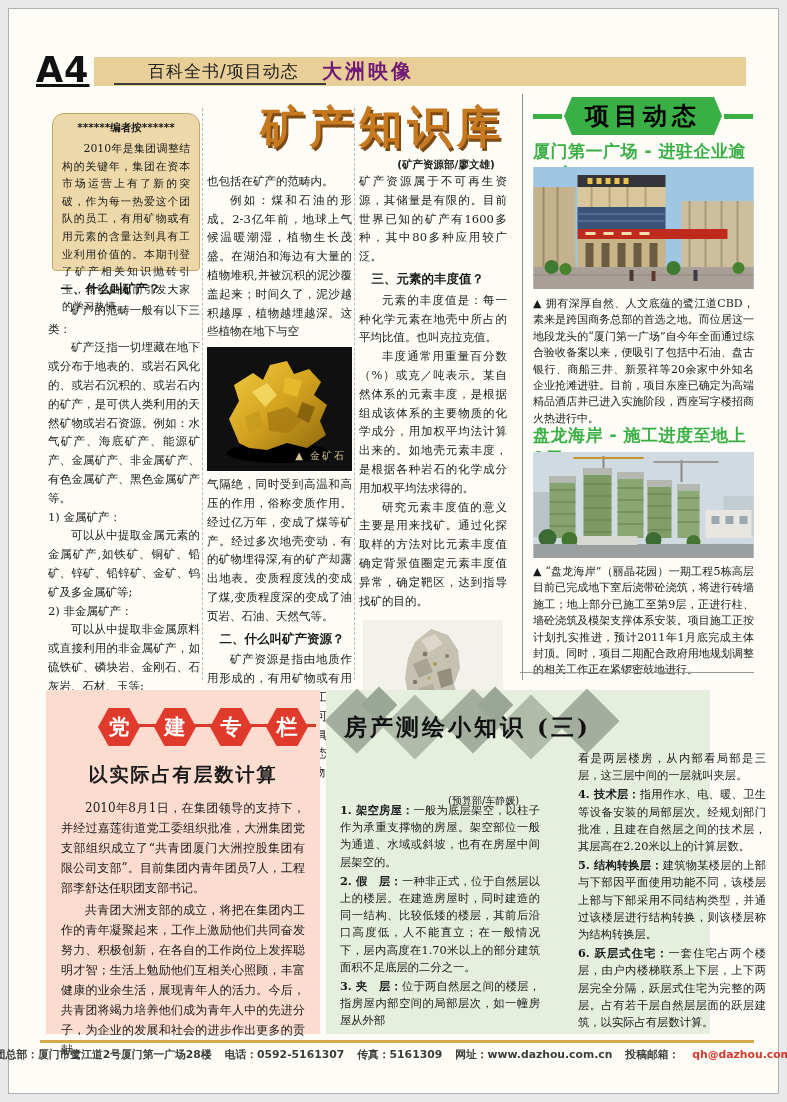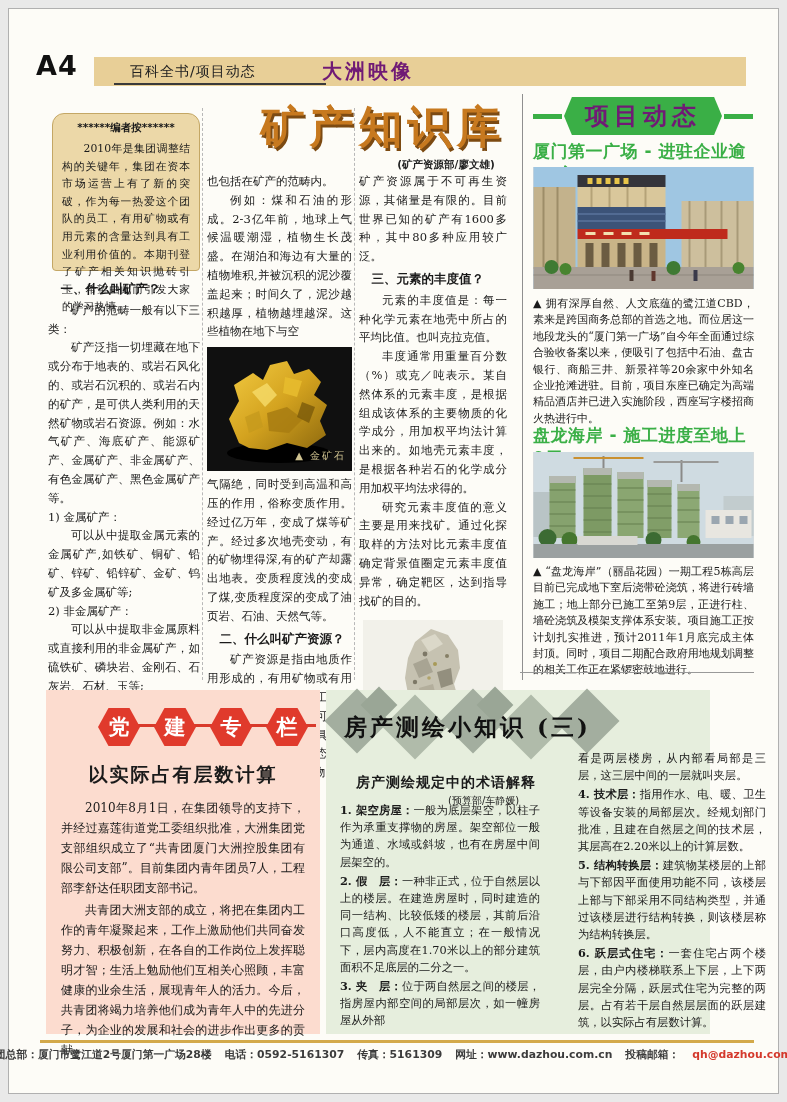--- a/index.html
+++ b/index.html
@@ -2,23 +2,23 @@
 <html><head>
 <meta charset="utf-8">
 <style>
   html,body{margin:0;padding:0;}
   body{width:787px;height:1102px;overflow:hidden;background:#e9e9e9;
        font-family:"DejaVu Sans","Liberation Sans",sans-serif;color:#1a1a1a;}
   .page{position:relative;width:787px;height:1102px;}
   .frame{position:absolute;inset:8px;background:#fdfcf7;border:1px solid #b0b0b0;}
   .abs{position:absolute;}
   
-  .a4{left:36px;top:50px;font-size:27px;font-weight:bold;color:#111;letter-spacing:1px;}
+  .a4{left:36px;top:50px;font-size:35px;font-weight:bold;color:#111;letter-spacing:1px;text-decoration:underline;}
   .hbar{left:94px;top:57px;width:652px;height:29px;background:#e8cf97;}
-  .hsection{position:absolute;left:36px;top:0;height:46px;line-height:29px;font-size:14px;color:#222;letter-spacing:1px;}
+  .hsection{position:absolute;left:54px;top:0;height:46px;line-height:29px;font-size:17px;color:#222;letter-spacing:1px;}
   .hunderline{position:absolute;left:20px;top:26px;width:212px;height:2px;background:#3a3a3a;}
   .hbrand{position:absolute;left:228px;top:0;height:29px;line-height:29px;font-size:20px;font-weight:bold;color:#701a75;letter-spacing:3px;font-family:"DejaVu Serif","Liberation Serif",serif;}
   
   .atitle{left:238px;top:98px;width:290px;text-align:center;font-size:44px;font-weight:bold;color:#c7791f;letter-spacing:5px;text-shadow:2px 3px 0 #7c4a12;}
   .abyline{left:368px;top:158px;width:156px;text-align:center;font-size:10.5px;font-weight:bold;color:#222;}
   
   .edbox{left:52px;top:113px;width:148px;height:158px;background:#ecd8a8;border:1px solid #c4a765;border-radius:12px 12px 4px 4px;box-sizing:border-box;padding:7px 9px;}
   .edtitle{text-align:center;font-size:10.5px;font-weight:bold;margin:0 0 5px;}
   .edbody{font-size:10.8px;line-height:17.6px;text-align:justify;text-indent:2em;margin:0;font-family:"DejaVu Serif","Liberation Serif",serif;}
   
@@ -32,21 +32,21 @@
   .vsep-d{border-left:1px dashed #b8b8b8;width:0;}
   .vsep-s{border-left:1px solid #8f8f8f;width:0;}
   
   .fig-gold{position:relative;width:145px;height:124px;margin:6px 0 4px;}
   .fig-gold .cap{position:absolute;right:6px;bottom:5px;font-size:10px;color:#cfc290;letter-spacing:2px;}
   .fig-rock{width:140px;margin:10px auto 0;text-align:center;}
   .fig-rock .cap{font-size:10px;color:#333;letter-spacing:3px;font-style:italic;padding-top:3px;}
   
   .badge-row{left:533px;top:96px;width:220px;height:40px;display:flex;align-items:center;}
   .badge-line{height:5px;background:#3aaf46;flex:1;}
-  .badge{width:158px;height:38px;margin:0 2px;background:#3aaf46;color:#701a75;font-size:24px;font-weight:bold;letter-spacing:5px;text-align:center;line-height:38px;clip-path:polygon(5% 0,95% 0,100% 50%,95% 100%,5% 100%,0 50%);}
+  .badge{width:158px;height:38px;margin:0 2px;background:#3aaf46;color:#000000;font-size:24px;font-weight:bold;letter-spacing:5px;text-align:center;line-height:38px;clip-path:polygon(5% 0,95% 0,100% 50%,95% 100%,5% 100%,0 50%);}
   .headline{left:533px;width:221px;font-size:17px;font-weight:bold;color:#3aaf46;letter-spacing:0.5px;font-family:"DejaVu Sans","Liberation Sans",sans-serif;}
   .newsbody{left:533px;width:221px;font-size:11px;line-height:16.4px;text-align:justify;font-family:"DejaVu Serif","Liberation Serif",serif;}
   .photo{left:533px;width:221px;background:#ddd;}
   .hr-right{left:520px;top:672px;width:234px;height:1px;background:#999;}
   
   .party{left:46px;top:690px;width:274px;height:344px;background:#fcdccf;}
   .hexrow{position:absolute;left:52px;top:16px;right:0;height:40px;}
   .hexline{position:absolute;left:18px;right:4px;top:18px;height:3px;background:#d93a2b;}
   .hex{position:absolute;top:2px;width:42px;height:38px;background:#e03a2c;color:#fff;font-size:21px;font-weight:bold;text-align:center;line-height:38px;clip-path:polygon(25% 0,75% 0,100% 50%,75% 100%,25% 100%,0 50%);}
   .party h3{position:absolute;left:0;top:72px;width:100%;margin:0;text-align:center;font-size:19px;letter-spacing:2px;font-family:"DejaVu Serif","Liberation Serif",serif;}
@@ -296,21 +296,20 @@
   <div class="abs survey">
     <div class="dia" style="left:8px;top:8px;width:46px;height:46px;background:#a3ae9f;"></div>
     <div class="dia" style="left:66px;top:14px;width:46px;height:46px;background:#b0bbaa;"></div>
     <div class="dia" style="left:124px;top:8px;width:46px;height:46px;background:#a3ae9f;"></div>
     <div class="dia" style="left:182px;top:14px;width:46px;height:46px;background:#b0bbaa;"></div>
     <div class="dia" style="left:238px;top:8px;width:46px;height:46px;background:#a3ae9f;"></div>
     <div class="dia" style="left:40px;top:2px;width:26px;height:26px;background:#9aa696;"></div>
     <div class="dia" style="left:156px;top:2px;width:26px;height:26px;background:#9aa696;"></div>
     <div class="sv-title">房产测绘小知识 (三)</div>
     <div class="sv-byline">(预算部/车静媛)</div>
-    <div class="sv-heading">房产测绘规定中的术语解释</div>
     <div class="sv-col sv-l">
       <p><b>1. 架空房屋：</b><span>一般为底层架空，以柱子作为承重支撑物的房屋。架空部位一般为通道、水域或斜坡，也有在房屋中间层架空的。</span></p>
       <p><b>2. 假　层：</b><span>一种非正式，位于自然层以上的楼层。在建造房屋时，同时建造的同一结构、比较低矮的楼层，其前后沿口高度低，人不能直立；在一般情况下，层内高度在1.70米以上的部分建筑面积不足底层的二分之一。</span></p>
       <p><b>3. 夹　层：</b><span>位于两自然层之间的楼层，指房屋内部空间的局部层次，如一幢房屋从外部</span></p>
     </div>
     <div class="sv-col sv-r">
       <p>看是两层楼房，从内部看局部是三层，这三层中间的一层就叫夹层。</p>
       <p><b>4. 技术层：</b><span>指用作水、电、暖、卫生等设备安装的局部层次。经规划部门批准，且建在自然层之间的技术层，其层高在2.20米以上的计算层数。</span></p>
       <p><b>5. 结构转换层：</b><span>建筑物某楼层的上部与下部因平面使用功能不同，该楼层上部与下部采用不同结构类型，并通过该楼层进行结构转换，则该楼层称为结构转换层。</span></p>
       <p><b>6. 跃层式住宅：</b><span>一套住宅占两个楼层，由户内楼梯联系上下层，上下两层完全分隔，跃层式住宅为完整的两层。占有若干层自然层层面的跃层建筑，以实际占有层数计算。</span></p>

